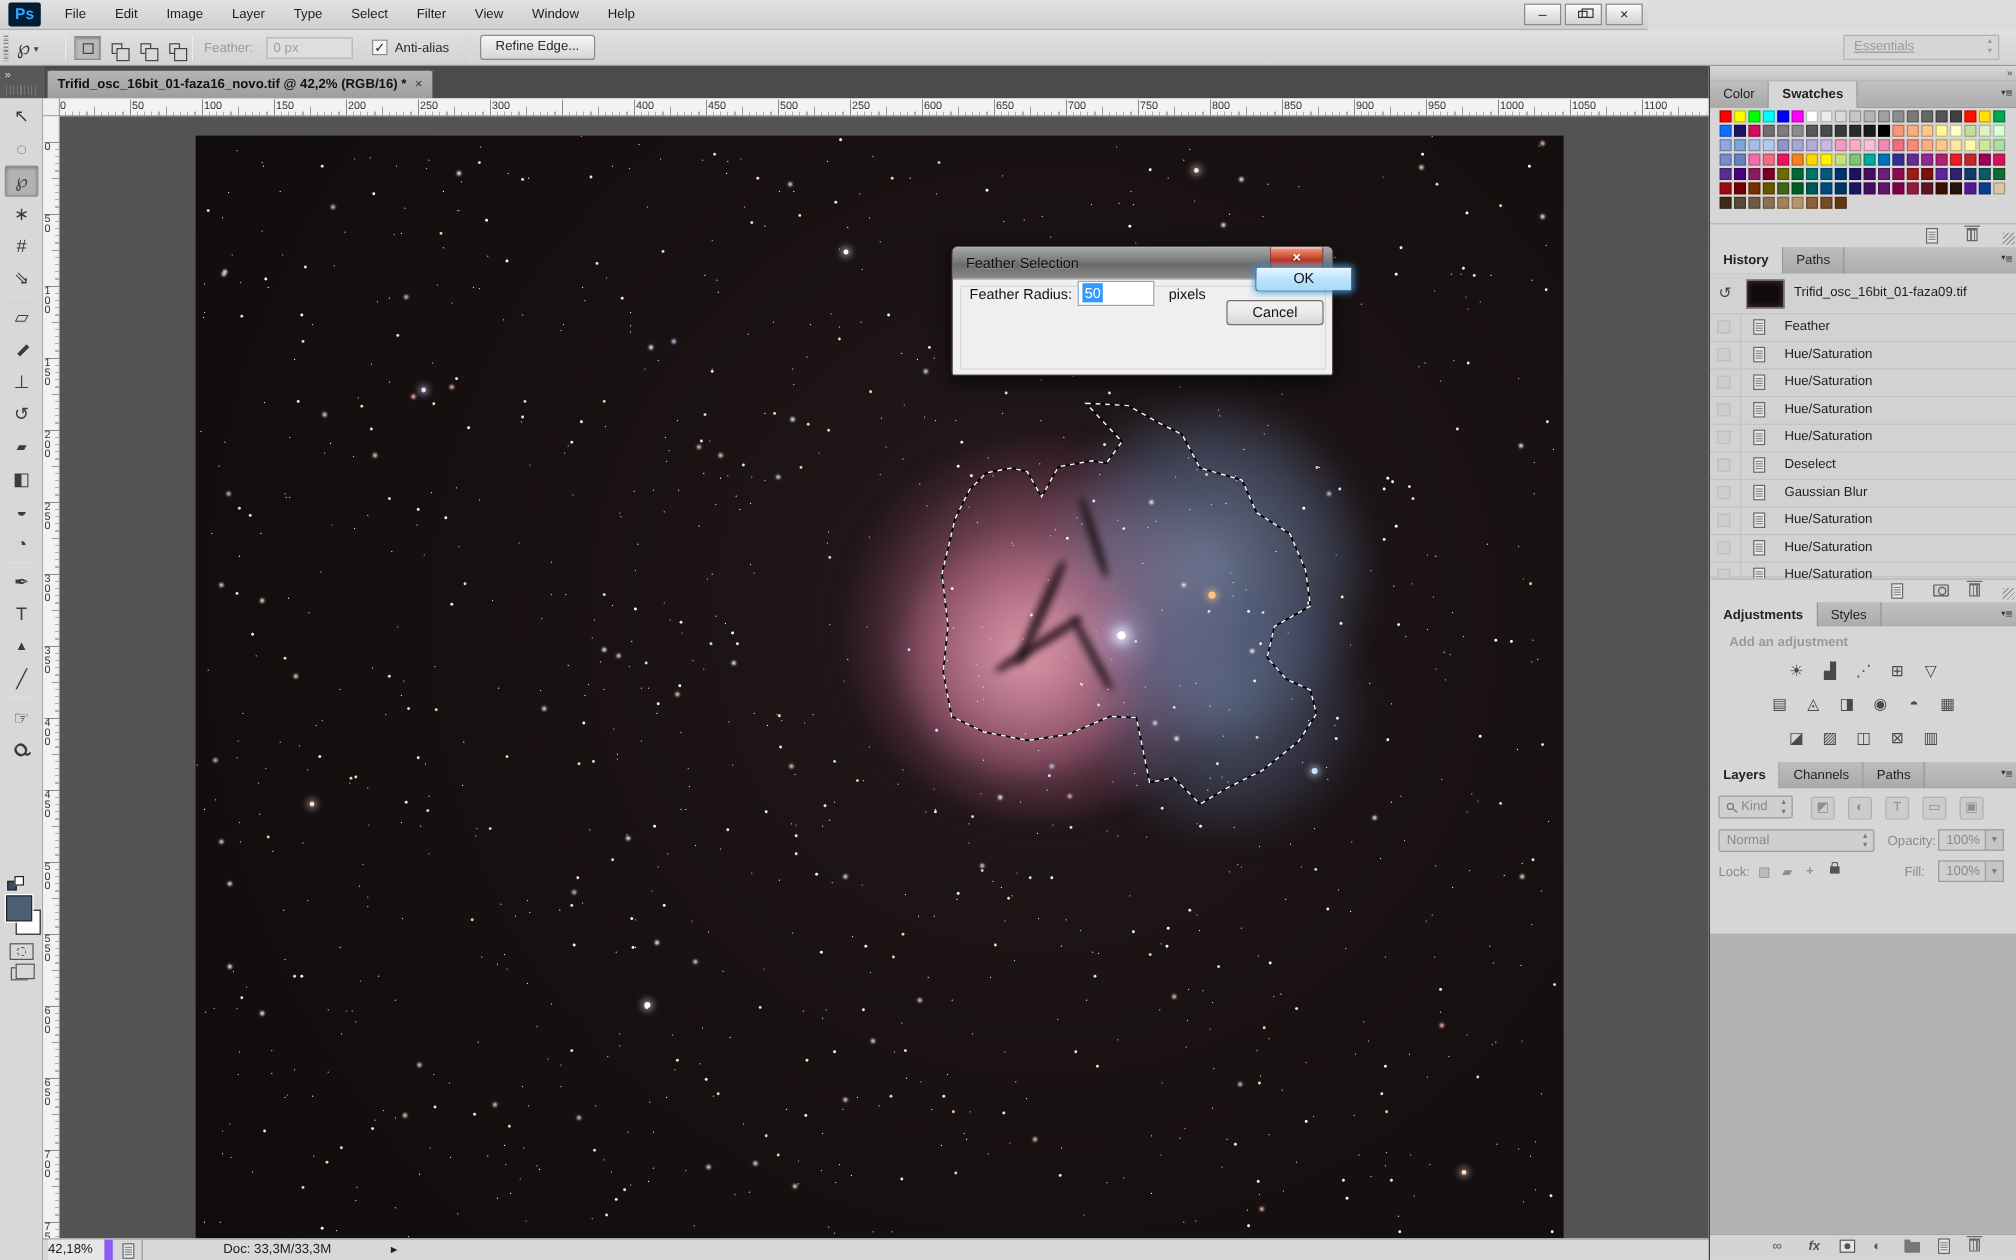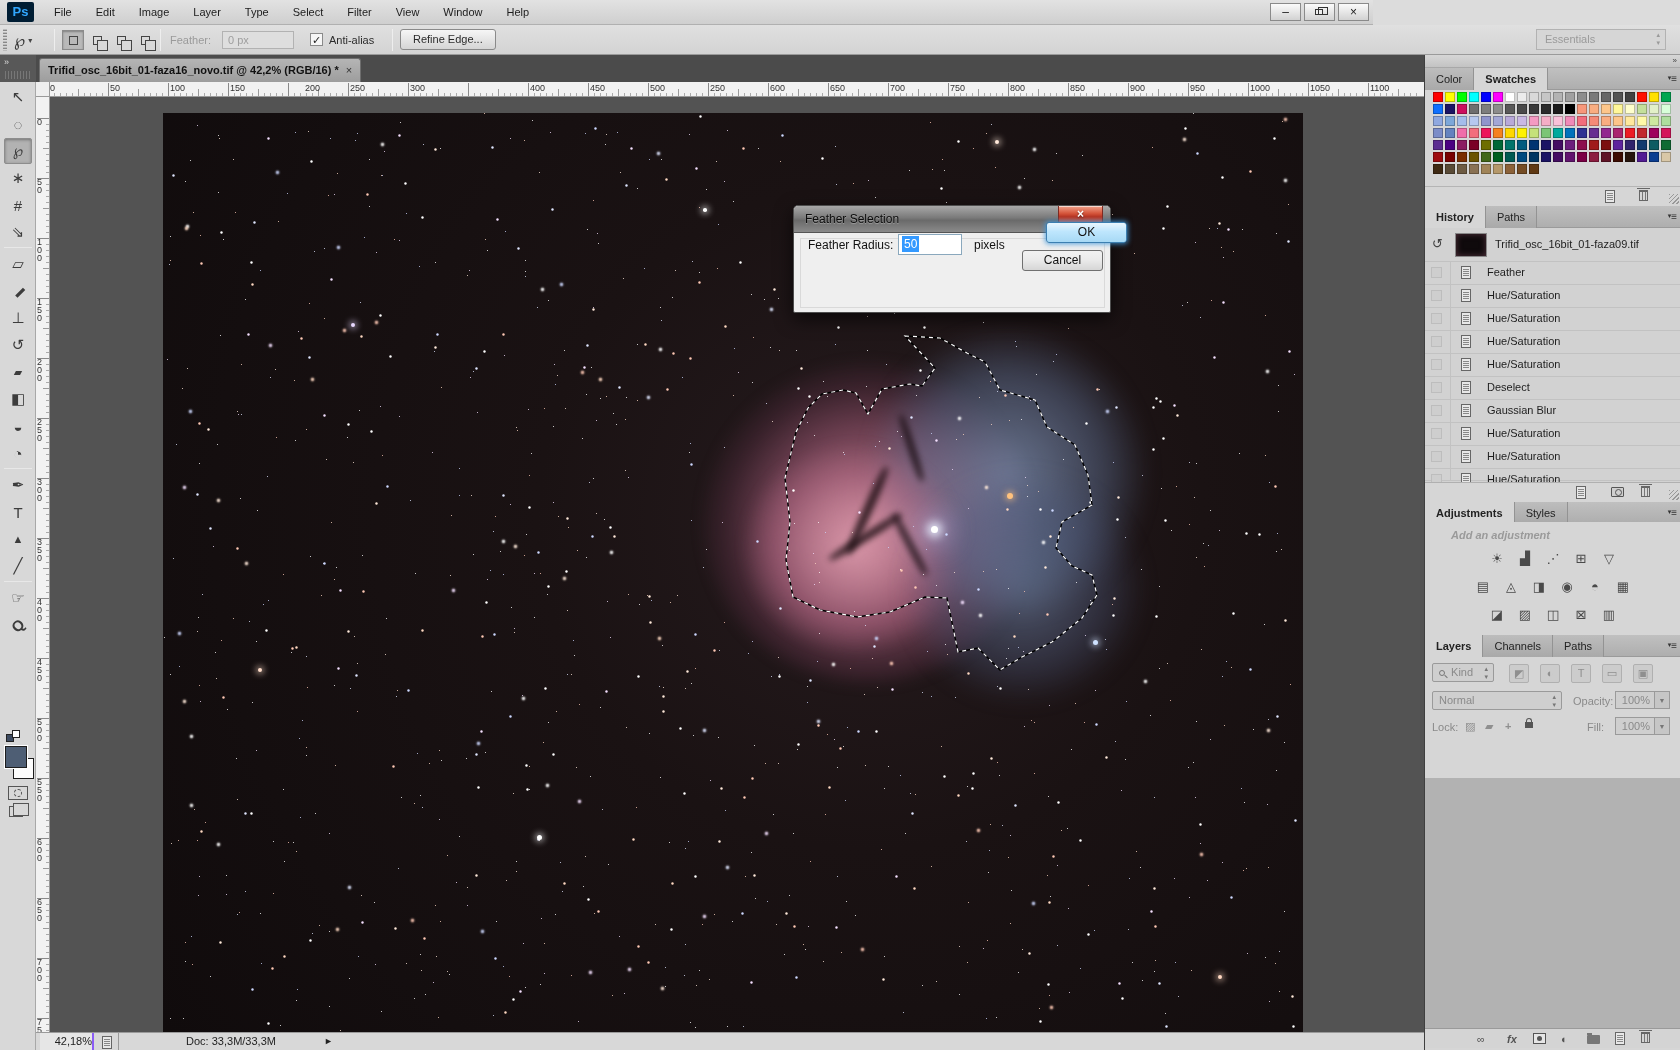--- a/index.html
+++ b/index.html
@@ -36,21 +36,21 @@
   .sq.two:before { content:""; position:absolute; left:3px; top:3px; width:9px; height:9px; border:1px solid #444; background:#d8d8d8; }
   .ob-label { position:absolute; top:9px; color:#9a9a9a; }
   #feather-input { position:absolute; left:222px; top:6px; width:72px; height:18px; border:1px solid #b2b2b2;
     background:#dedede; color:#9e9e9e; font-size:11px; padding-left:5px; font-family:inherit; }
   #antialias-box { position:absolute; left:310px; top:8px; width:13px; height:13px; background:#f6f6f6;
     border:1px solid #8a8a8a; text-align:center; line-height:12px; font-size:11px; color:#222; }
   #antialias-label { position:absolute; left:329px; top:9px; color:#2b2b2b; }
   #refine-edge { position:absolute; left:400px; top:4px; height:21px; padding:0 12px; border:1px solid #8a8a8a;
     border-radius:3px; background:linear-gradient(#f6f6f6,#d5d5d5); line-height:19px; color:#2b2b2b; }
   #workspace-select { position:absolute; right:14px; top:4px; width:130px; height:21px; border:1px solid #b2b2b2;
-    background:#d6d6d6; color:#9a9a9a; line-height:19px; padding-left:8px; }
+    background:#d6d6d6; color:#9a9a9a; line-height:19px; padding-left:8px;text-decoration:underline; }
   .updown { position:absolute; right:5px; top:1px; font-size:7px; color:#9a9a9a; line-height:8px; text-align:center; }
 
   
   #toolbar-header { position:absolute; left:0; top:55px; width:36px; height:27px; background:#585858; }
   #toolbar-header .dd2 { color:#ddd; font-size:9px; position:absolute; left:4px; top:2px; letter-spacing:-1px; }
   #toolbar-header .gripdots { position:absolute; left:5px; top:16px; width:26px; height:8px;
     background:repeating-linear-gradient(90deg,#777 0 1px,transparent 1px 3px); }
   #tabbar { position:absolute; left:36px; top:55px; width:1388px; height:27px; background:#4b4b4b; }
   #doc-tab { position:absolute; left:3px; top:3px; height:24px; max-width:370px; background:linear-gradient(#b5b5b5,#9d9d9d);
     border:1px solid #6e6e6e; border-bottom:none; border-radius:3px 3px 0 0; padding:0 8px; line-height:23px;
@@ -116,22 +116,22 @@
   #corestar { position:absolute; left:768px; top:413px; width:7px; height:7px; border-radius:50%; background:#fff;
     box-shadow:0 0 10px 4px rgba(235,240,255,.95), 0 0 26px 12px rgba(190,200,255,.4); }
   .bigstar { position:absolute; border-radius:50%; }
   #marquee-svg { position:absolute; left:0; top:0; width:1140px; height:919px; }
   #marquee-svg path { fill:none; }
   .ants-black { stroke:#000; stroke-width:1.4; }
   .ants-white { stroke:#fff; stroke-width:1.2; stroke-dasharray:4 4; }
 
   
   #statusbar { position:absolute; left:36px; top:1032px; width:1388px; height:18px; background:#d8d8d8; border-top:1px solid #9a9a9a; }
-  #status-zoom { position:absolute; left:4px; top:0; width:54px; height:17px; background:#e6e6e6; border-right:2px solid #8b5cf6;
-    line-height:17px; padding-left:0; color:#222;text-align:right; }
+  #status-zoom { position:absolute; left:4px; top:0; width:54px; height:17px; background:#e6e6e6; border-right:7px solid #8b5cf6;
+    line-height:17px; padding-left:0; color:#222; }
   #status-pageicon { position:absolute; left:66px; top:3px; }
   #status-sep { position:absolute; left:82px; top:0; width:1px; height:17px; background:#9a9a9a; }
   #status-doc { position:absolute; left:110px; top:0; width:170px; text-align:center; line-height:17px; color:#222; }
   #status-arrow { position:absolute; left:288px; top:0; line-height:17px; font-size:9px; color:#222; }
 
   
   #dock { position:absolute; left:1424px; top:55px; width:256px; height:995px; background:#d6d6d6; border-left:1px solid #3f3f3f; }
   .dock-header { position:absolute; left:0; top:0; width:256px; height:13px; background:linear-gradient(#d6d6d6,#c3c3c3); border-bottom:1px solid #a8a8a8;}
   .dock-header .dd2 { position:absolute; right:5px; top:1px; font-size:8px; color:#444; letter-spacing:-1px; }
   .tabrow { position:absolute; left:0; width:256px; height:22px; background:linear-gradient(#c0c0c0,#aeaeae); border-bottom:1px solid #9a9a9a; }
@@ -157,21 +157,21 @@
   .hist-label { position:absolute; left:62px; top:4px; color:#1e1e1e; }
   #snapshot-row { position:relative; width:256px; height:34px; border-bottom:1px solid #c2c2c2; }
   #snapshot-brush { position:absolute; left:7px; top:8px; font-size:13px; color:#444; }
   #snapshot-thumb { position:absolute; left:30px; top:5px; width:32px; height:24px; background:#0f0a0c; border:1px solid #888;
     box-shadow:inset 0 0 6px rgba(150,90,110,.5); }
   #snapshot-name { position:absolute; left:70px; top:10px; color:#1e1e1e; }
   #history-footer { position:absolute; left:0; top:427px; width:256px; height:20px; border-top:1px solid #b0b0b0; background:#d6d6d6; }
 
   
   #adj-content { position:absolute; left:0; top:467px; width:256px; height:113px; background:#d6d6d6; }
-  #adj-hint { position:absolute; left:26px; top:7px; color:#9a9a9a; font-weight:bold;font-style:italic; }
+  #adj-hint { position:absolute; left:16px; top:7px; color:#9a9a9a; font-weight:bold; }
   .adj-row { position:absolute; left:0; width:256px; text-align:center; }
   .adj-icon { display:inline-block; width:22px; height:18px; margin:0 3px; font-size:13px; color:#4a4a4a; line-height:18px; }
 
   
   #layers-controls { position:absolute; left:0; top:602px; width:256px; height:85px; background:#d6d6d6; }
   .mini-select { position:absolute; height:19px; border:1px solid #9a9a9a; border-radius:2px; background:#cfcfcf; color:#8a8a8a; line-height:17px; padding-left:6px; }
   .mini-select .updown { color:#777; }
   .gray-label { position:absolute; color:#8a8a8a; }
   .val-box { position:absolute; height:18px; width:40px; border:1px solid #9a9a9a; background:#cfcfcf; color:#8a8a8a; line-height:16px; text-align:right; padding-right:4px; }
   .val-dd { position:absolute; height:18px; width:15px; border:1px solid #9a9a9a; border-left:none; background:#c6c6c6; color:#777; font-size:7px; text-align:center; line-height:18px; }
@@ -368,21 +368,21 @@
         <span data-name="zoom-icon" class="glyph">Q</span>
       </div>
     </div>
 
   <div id="ruler-corner" data-name="ruler-corner"></div>
   <div id="hruler" data-name="horizontal-ruler">
       <div data-name="hruler-label" class="hlabel" style="left: 0px;">0</div>
       <div data-name="hruler-label" class="hlabel" style="left: 60px;">50</div>
       <div data-name="hruler-label" class="hlabel" style="left: 120px;">100</div>
       <div data-name="hruler-label" class="hlabel" style="left: 180px;">150</div>
-      <div data-name="hruler-label" class="hlabel" style="left: 240px; margin-left: 15px;">200</div>
+      <div data-name="hruler-label" class="hlabel" style="left: 240px;">200</div>
       <div data-name="hruler-label" class="hlabel" style="left: 300px;">250</div>
       <div data-name="hruler-label" class="hlabel" style="left: 360px;">300</div>
       <div data-name="hruler-label" class="hlabel" style="left: 440px; margin-top: 48px;">350</div>
       <div data-name="hruler-label" class="hlabel" style="left: 480px;">400</div>
       <div data-name="hruler-label" class="hlabel" style="left: 540px;">450</div>
       <div data-name="hruler-label" class="hlabel" style="left: 600px;">500</div>
       <div data-name="hruler-label" class="hlabel" style="left: 660px;">250</div>
       <div data-name="hruler-label" class="hlabel" style="left: 720px;">600</div>
       <div data-name="hruler-label" class="hlabel" style="left: 780px;">650</div>
       <div data-name="hruler-label" class="hlabel" style="left: 840px;">700</div>

